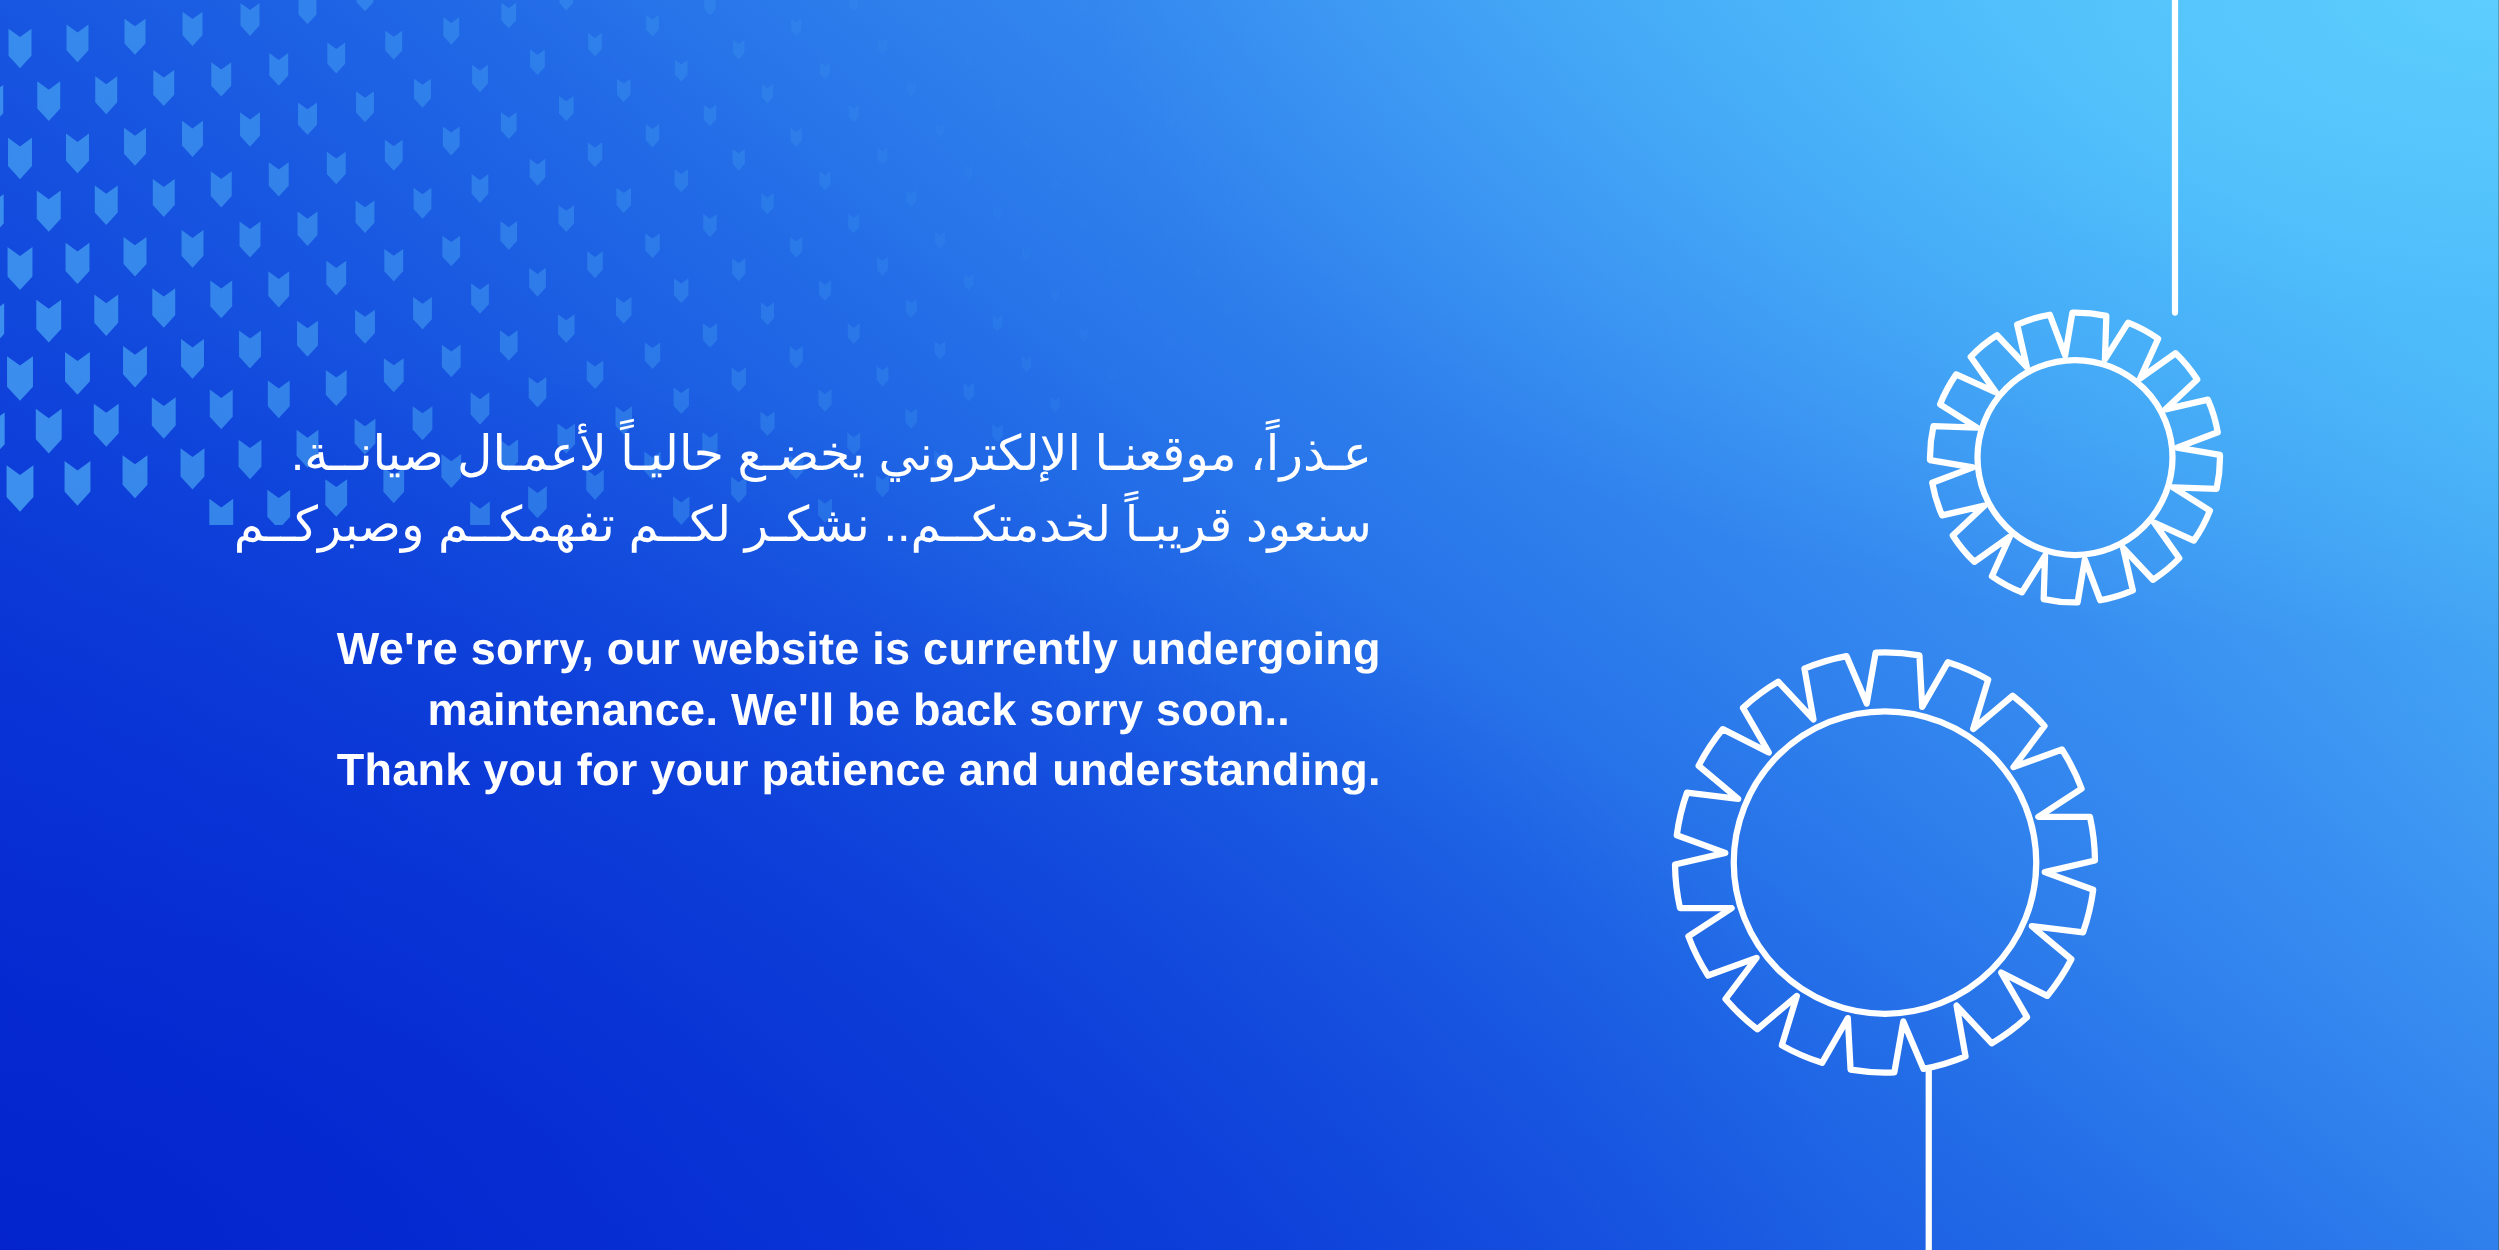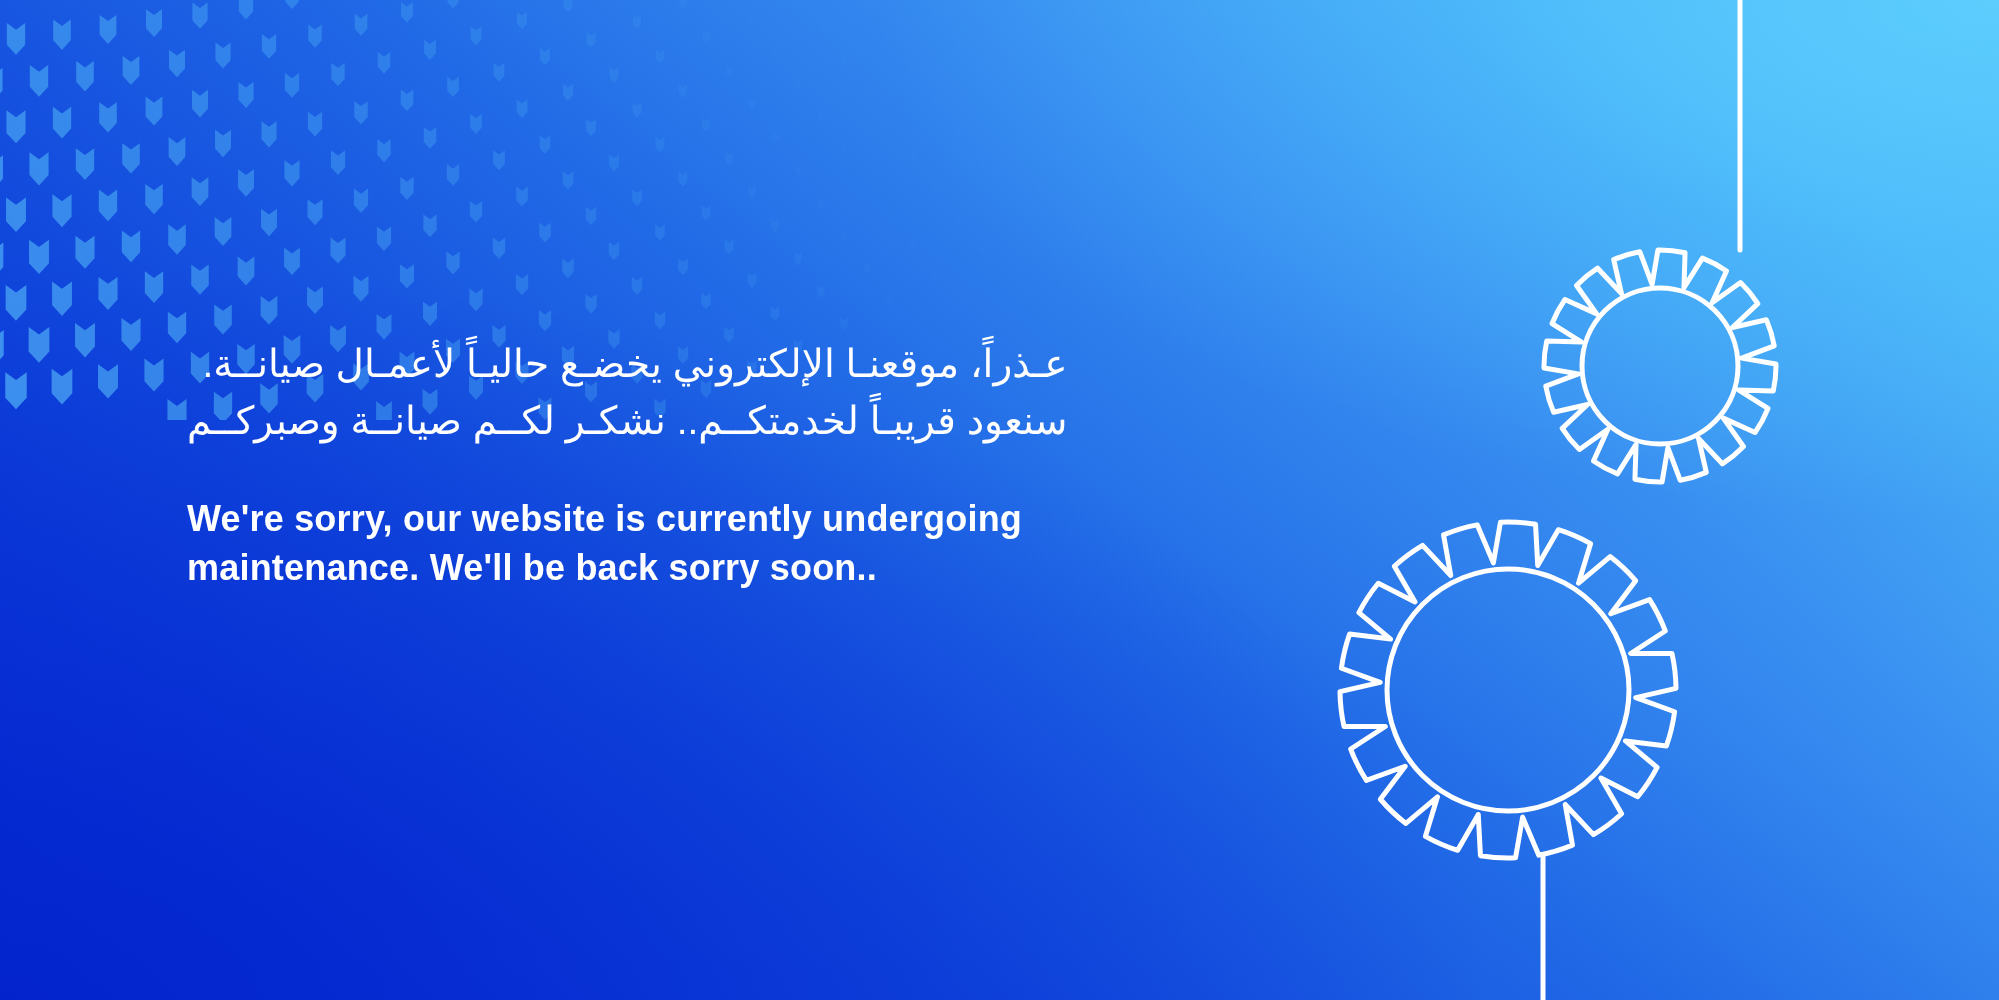--- a/index.html
+++ b/index.html
@@ -92,21 +92,21 @@
   .arabic-line { display: block; }
 
   .english-block {
     margin-top: 46px;
     color: #ffffff;
     font-size: 36px;
     line-height: 1.35;
     font-weight: 700;
     letter-spacing: 0.2px;
   }
-  .english-line { display: block; white-space: nowrap; }
+  .english-line { display: block; white-space: nowrap; text-align: center; }
 </style>
 </head>
 <body>
 
 <div id="stage">
 
   <div class="bg-gradient"></div>
   <div class="bg-gradient-2"></div>
   <div class="bg-gradient-3"></div>
 
@@ -347,22 +347,23 @@
       <circle id="hubLarge" cx="1508" cy="690" r="121"></circle>
       <path id="lineTop" d="M1740,0 L1740,250"></path>
       <path id="lineBottom" d="M1543,855 L1543,1000"></path>
     </g>
   </svg>
 
   <div class="content">
 
     <div class="arabic-block" dir="rtl">
       <span class="arabic-line">عـذراً، موقعنـا الإلكتروني يخضـع حاليـاً لأعمـال صيانــة.</span>
-      <span class="arabic-line">سنعود قريبـاً لخدمتكــم.. نشكـر لكــم صيانــة وصبركــم</span>
+      <span class="arabic-line">سنعود قريبـاً لخدمتكــم.. نشكـر لكــم تفهمكــم وصبركــم</span>
     </div>
 
     <div class="english-block" dir="ltr">
       <span class="english-line">We're sorry, our website is currently undergoing</span>
       <span class="english-line">maintenance. We'll be back sorry soon..</span>
+      <span class="english-line">Thank you for your patience and understanding.</span>
     </div>
 
   </div>
 </div>
 
 </body></html>

